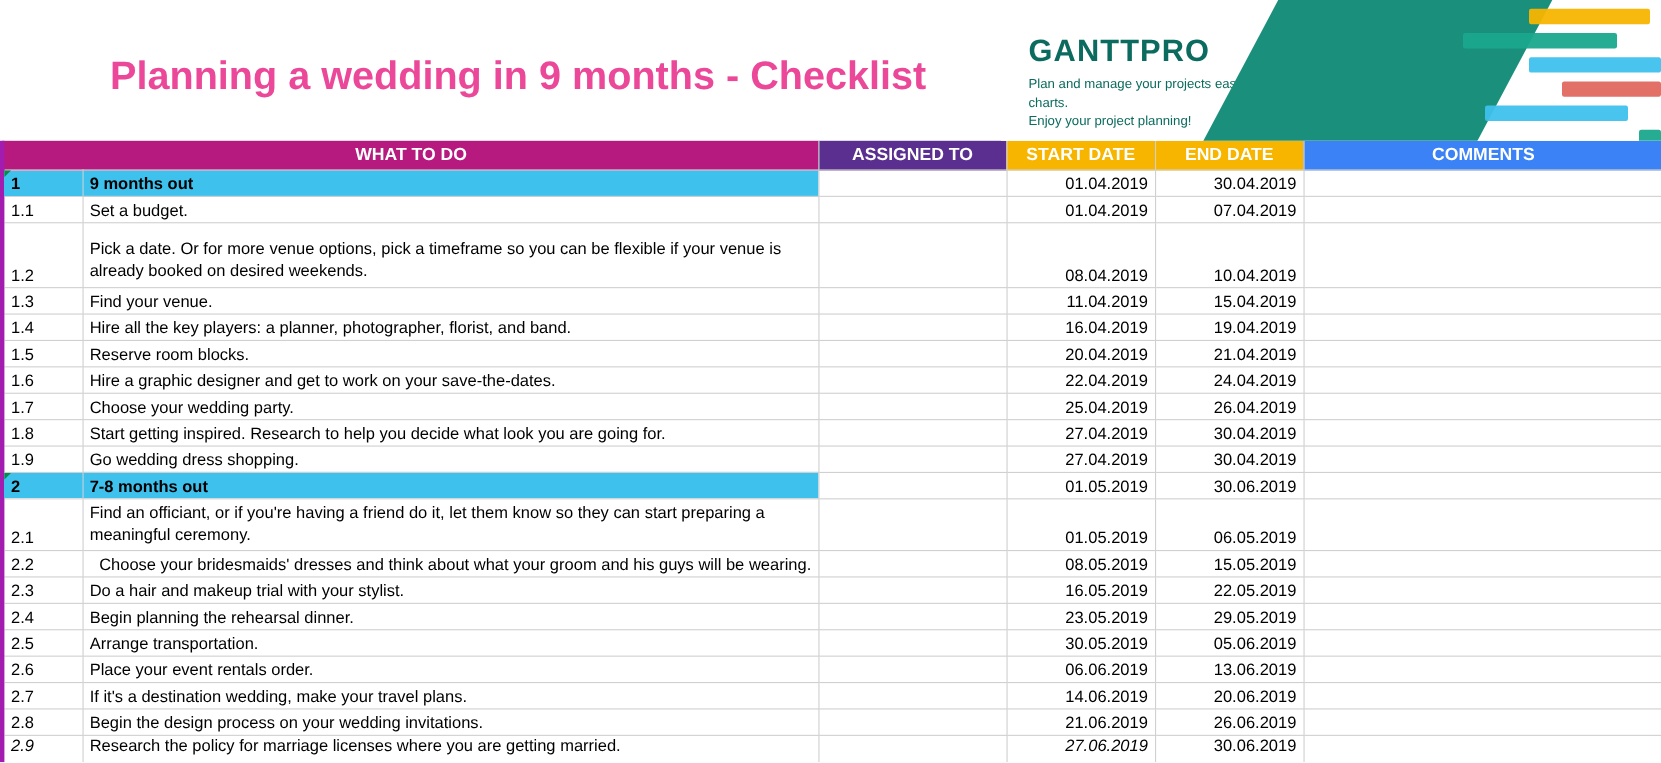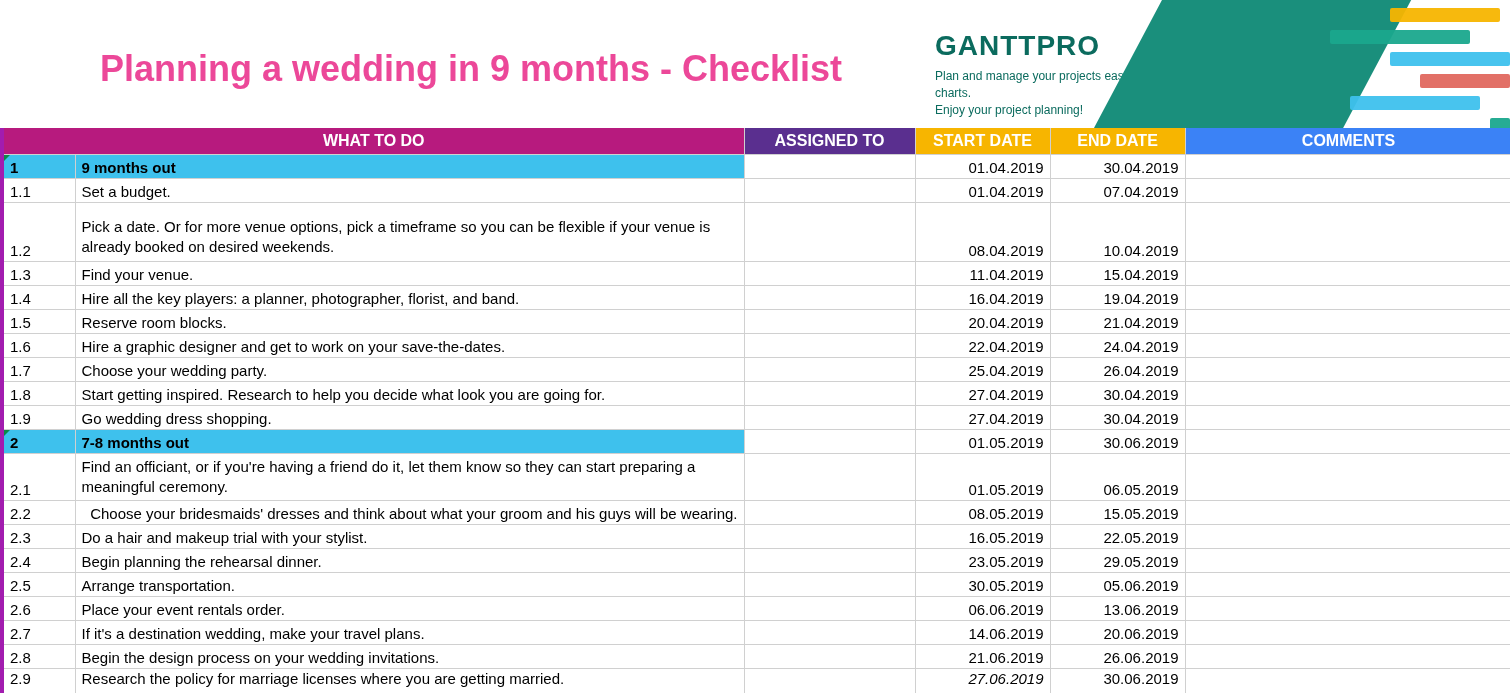--- a/index.html
+++ b/index.html
@@ -222,21 +222,21 @@
       </tr>
       <tr>
         <td class="num">2.8</td>
         <td class="what">Begin the design process on your wedding invitations.</td>
         <td></td>
         <td class="start">21.06.2019</td>
         <td class="end">26.06.2019</td>
         <td></td>
       </tr>
       <tr style="height: 18px; overflow: hidden;">
-        <td class="num" style="border-bottom: none; vertical-align: top; padding-top: 1px;">2.9</td>
+        <td class="num" style="border-bottom: none; vertical-align: top; padding-top: 1px; font-style: italic;">2.9</td>
         <td class="what" style="border-bottom: none; vertical-align: top; padding-top: 1px;">Research the policy for marriage licenses where you are getting married.</td>
         <td style="border-bottom: none; vertical-align: top; padding-top: 1px;"></td>
         <td class="start" style="border-bottom: none; vertical-align: top; padding-top: 1px; font-style: italic;">27.06.2019</td>
         <td class="end" style="border-bottom: none; vertical-align: top; padding-top: 1px;">30.06.2019</td>
         <td style="border-bottom: none; vertical-align: top; padding-top: 1px;"></td>
       </tr>
     </tbody>
 </table>
 
 </body></html>

